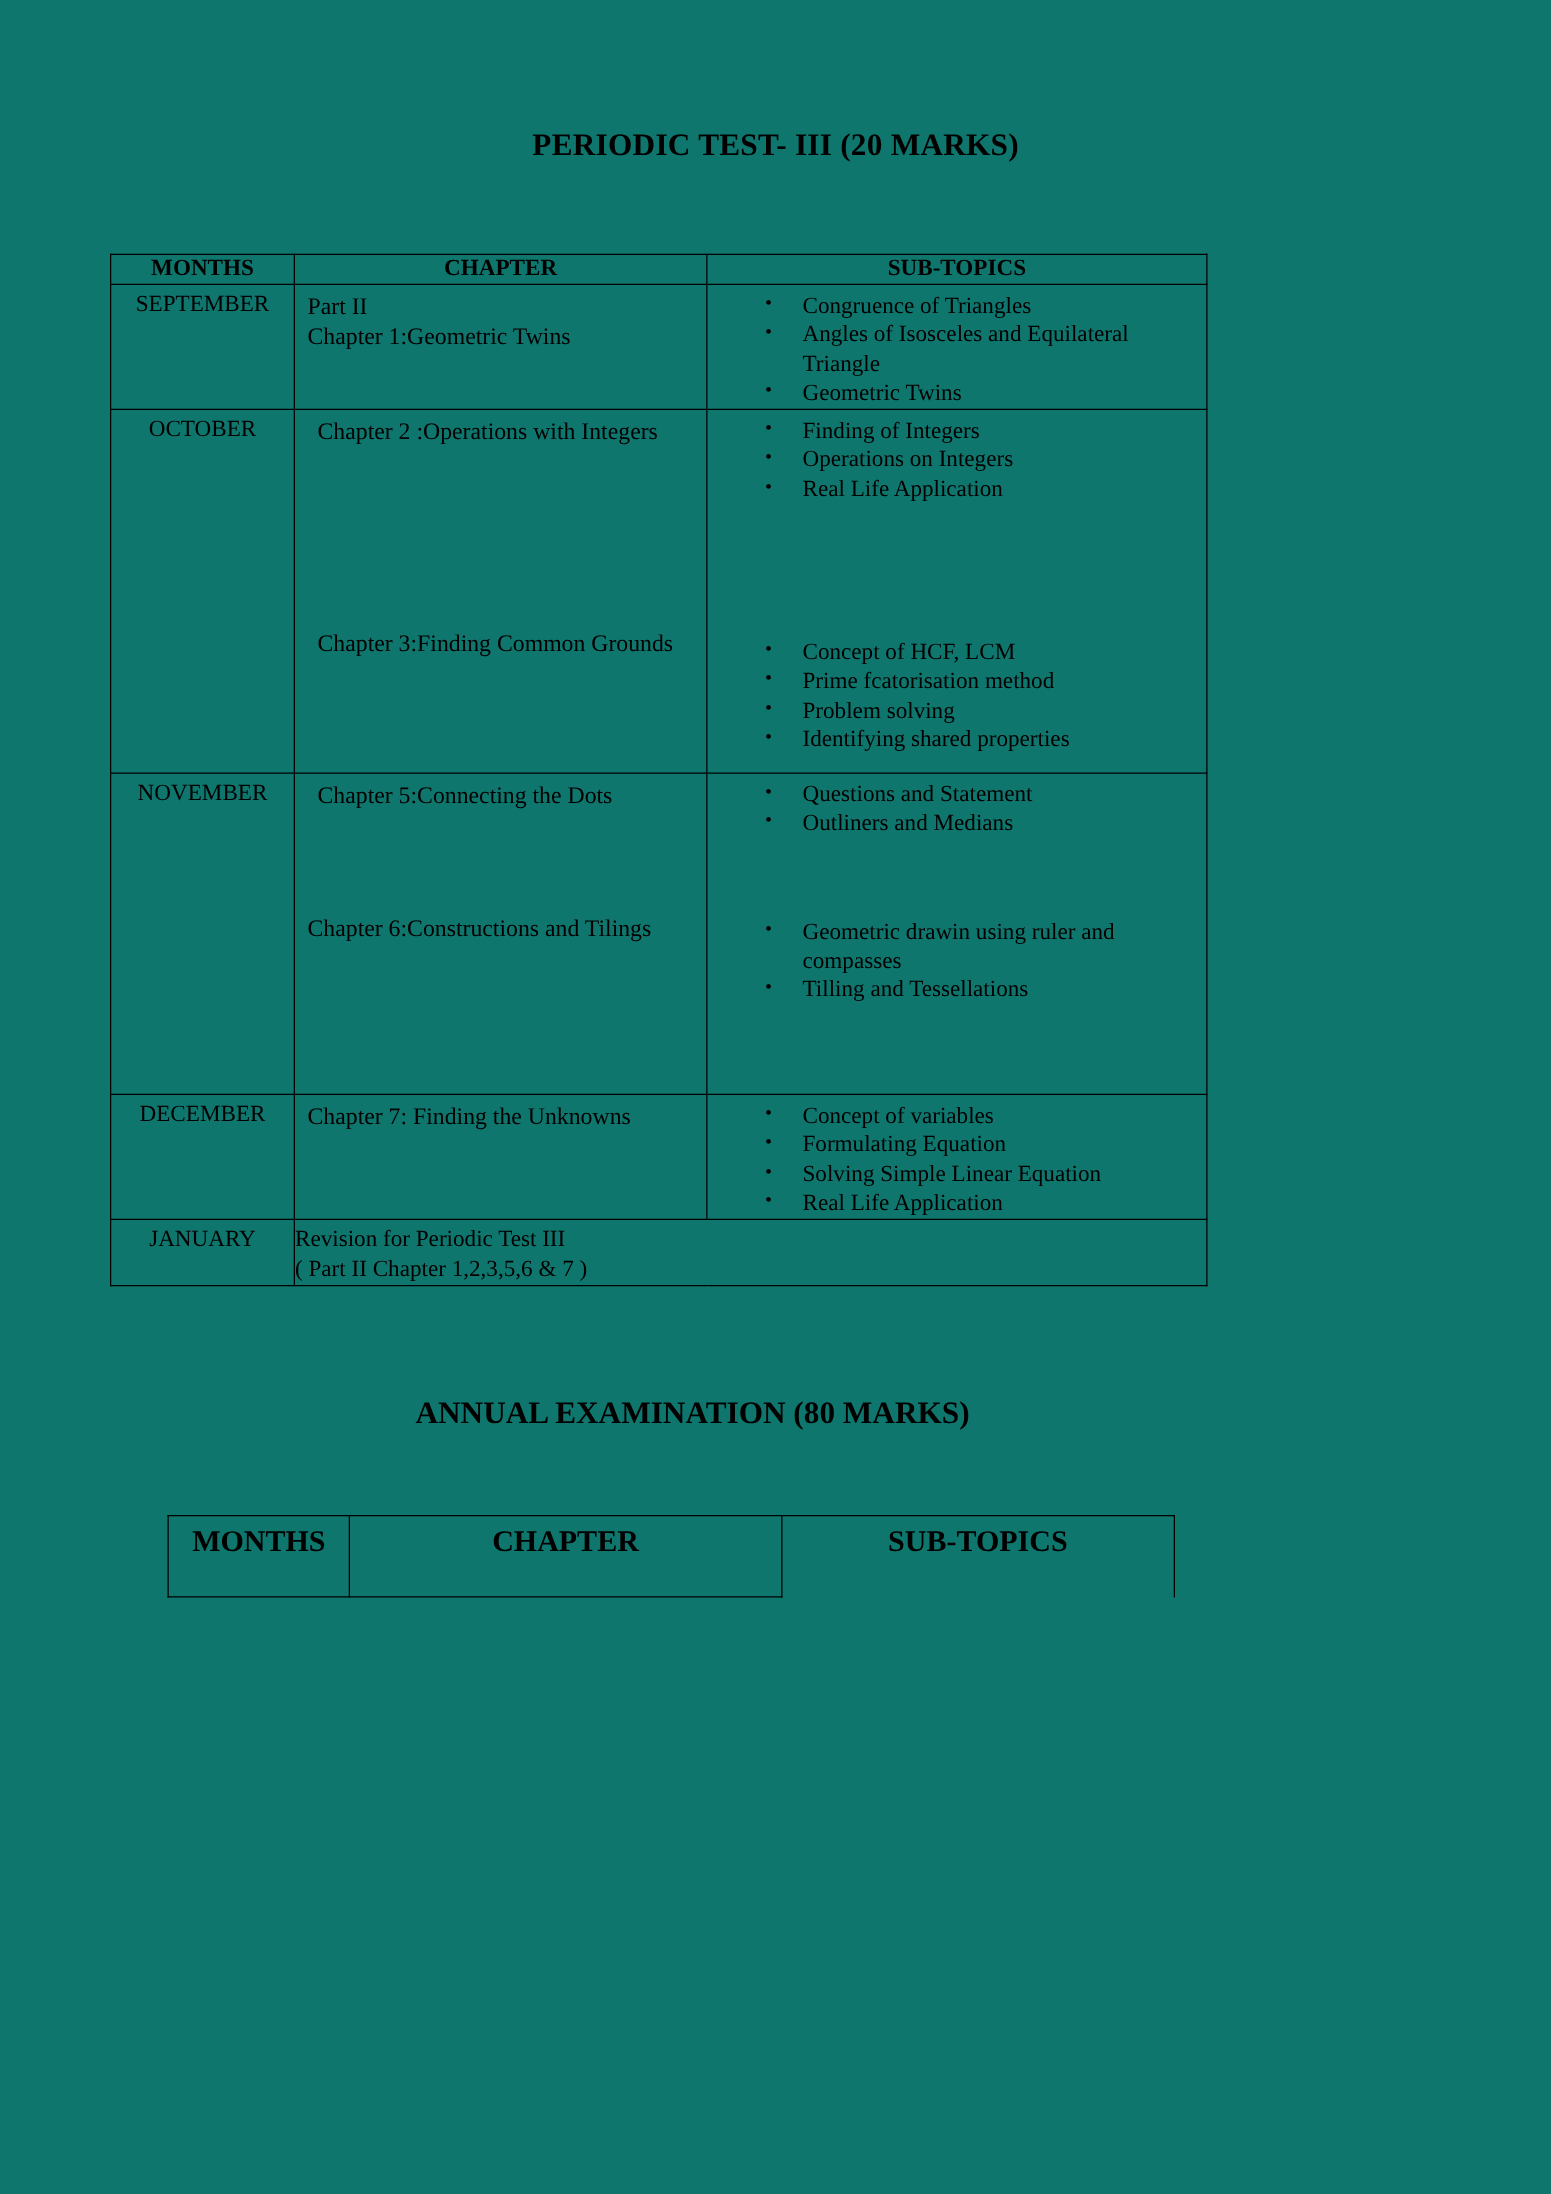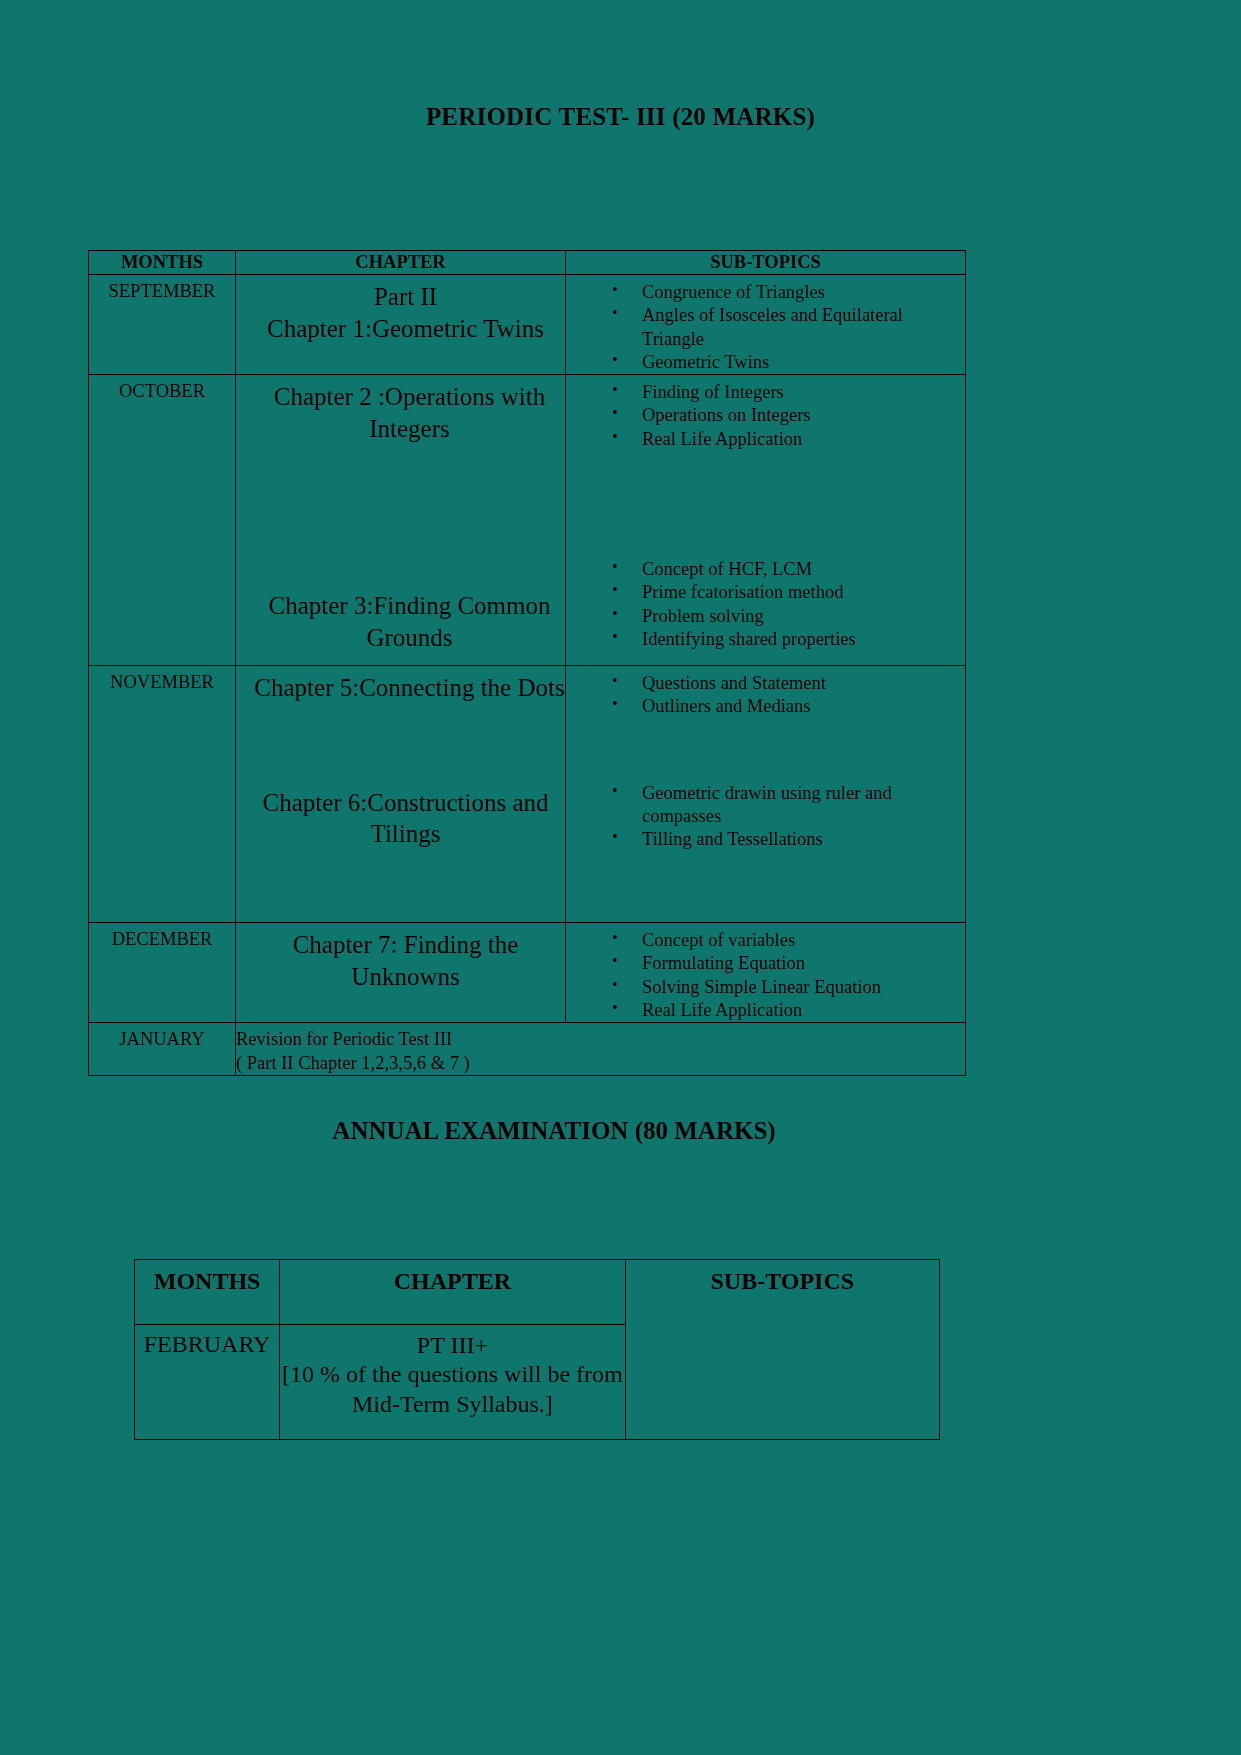--- a/index.html
+++ b/index.html
@@ -32,21 +32,20 @@
     text-align: center;
     font-size: 25px;
     font-weight: bold;
     letter-spacing: 0.2px;
   }
 
   table.syl {
     position: absolute;
     border-collapse: collapse;
     table-layout: fixed;
-    margin-top: 47px;
   }
   table.syl td, table.syl th {
     border: 1px solid #000;
     vertical-align: top;
     padding: 0;
   }
 
   #table1 {
     left: 88px;
     top: 203px;
@@ -64,25 +63,24 @@
     line-height: 23px;
     vertical-align: middle !important;
   }
 
   .month-cell {
     text-align: center;
     font-size: 18.5px;
     padding-top: 6px !important;
   }
   .chap-cell {
-    font-size: 25px;
+    font-size: 19px;
     padding-top: 6px !important;
     padding-left: 10px !important;
     line-height: 1.26;
-    text-align: center;
   }
   .chap-cell.indent { padding-left: 18px !important; }
 
   .sub-cell {
     font-size: 18.5px;
     padding-top: 6px !important;
     padding-left: 0 !important;
   }
   ul.bl {
     margin: 0;
@@ -266,25 +264,16 @@
       <col class="c2-month">
         <col class="c2-chap">
         <col class="c2-sub">
     </colgroup>
     <tbody>
       <tr>
         <td class="hdr2">MONTHS</td>
         <td class="hdr2">CHAPTER</td>
         <td class="hdr2 nobottom">SUB-TOPICS</td>
       </tr>
-      <tr style="height:115px;">
-        <td class="month-cell2">FEBRUARY</td>
-        <td class="chap-cell2">
-          <span class="push">PT III+</span>
-          <span class="push">[10 % of the questions will be from</span>
-          <span class="push">Mid-Term Syllabus.]</span>
-        </td>
-        <td class="sub-cell2"></td>
-      </tr>
     </tbody>
   </table>
 
 </div>
 
 </body></html>

